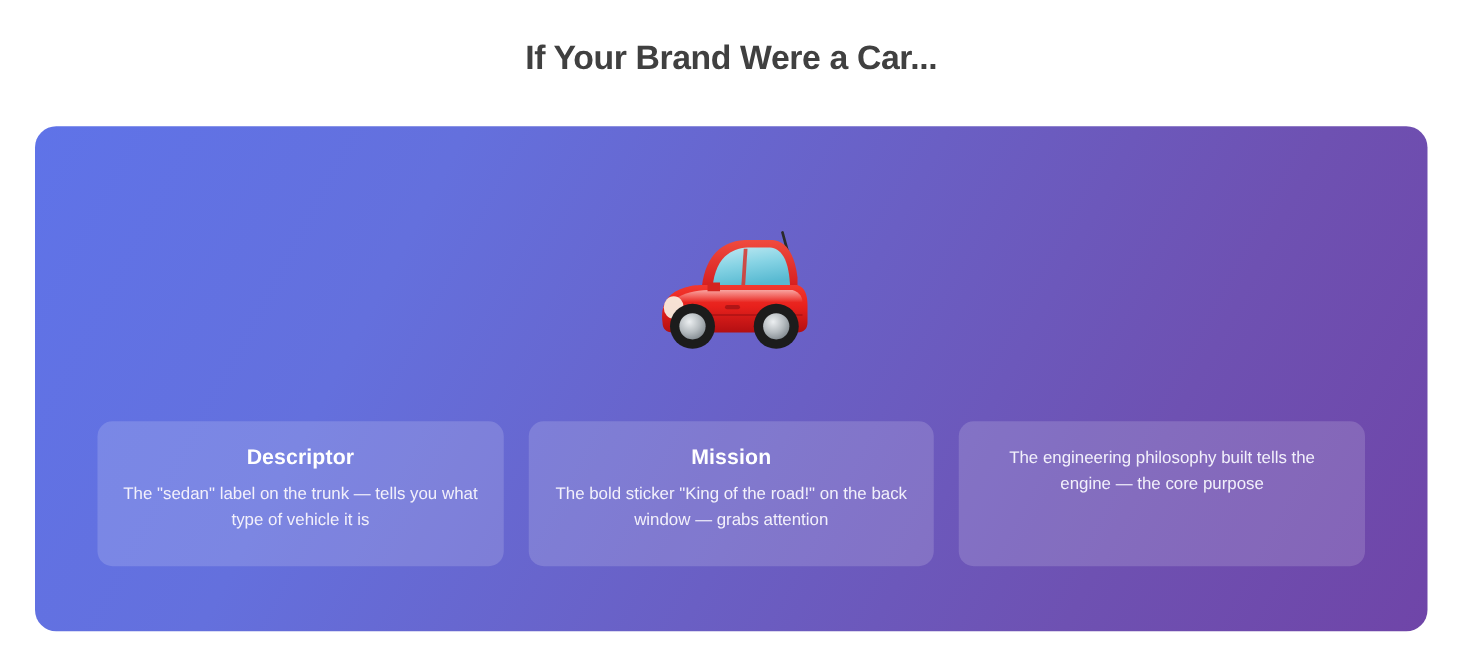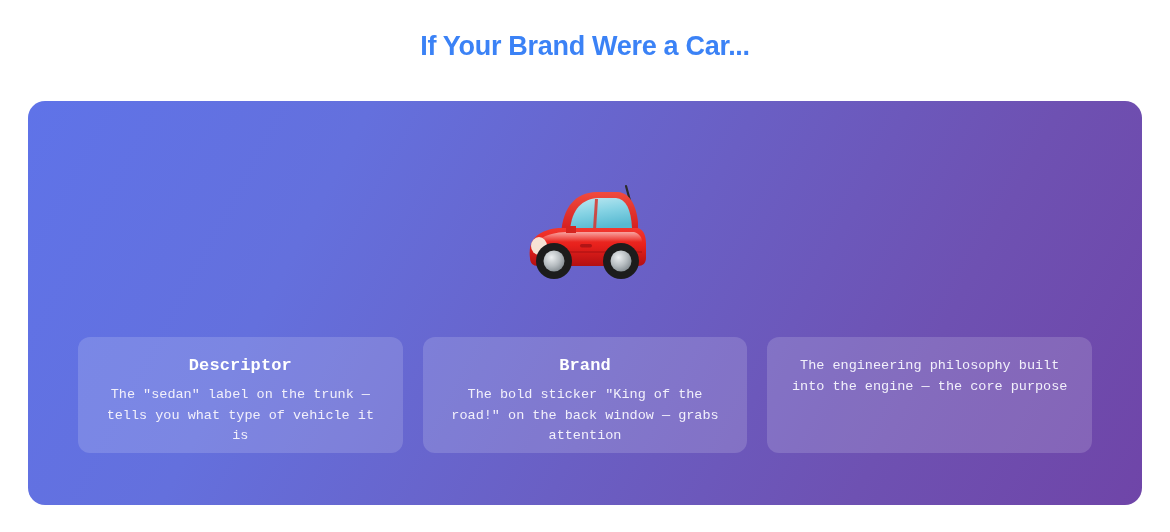--- a/index.html
+++ b/index.html
@@ -25,37 +25,36 @@
   
   .page-title {
     position: absolute;
     left: 0;
     top: 27px;
     width: 1170px;
     text-align: center;
     font-size: 27px;
     font-weight: bold;
     letter-spacing: -0.3px;
-    color: #3b82f6;
+    color: #404040;
     line-height: 38px;
     margin: 0;
   }
 
   
   .hero-panel {
     position: absolute;
     left: 28px;
     top: 101px;
     width: 1114px;
     height: 404px;
     border-radius: 17px;
     background: linear-gradient(118deg, #5f73e8 0%, #6470dd 26%, #6a5fc4 55%, #6e51b2 78%, #6f45a8 100%);
     box-sizing: border-box;
     overflow: hidden;
-    font-family: Liberation Mono, monospace;
   }
 
   
   .emoji-wrap {
     position: absolute;
     left: 0;
     top: 72px;
     width: 1114px;
     text-align: center;
     height: 112px;
@@ -169,23 +168,23 @@
     </div>
 
     <div class="cards-row">
 
       <div class="info-card">
         <div class="card-title">Descriptor</div>
         <div class="card-desc">The "sedan" label on the trunk — tells you what type of vehicle it is</div>
       </div>
 
       <div class="info-card">
-        <div class="card-title">Brand</div>
+        <div class="card-title">Mission</div>
         <div class="card-desc">The bold sticker "King of the road!" on the back window — grabs attention</div>
       </div>
 
       <div class="info-card">
-        <div class="card-desc">The engineering philosophy built into the engine — the core purpose</div>
+        <div class="card-desc">The engineering philosophy built tells the engine — the core purpose</div>
       </div>
 
     </div>
   </div>
 </div>
 
 </body></html>

